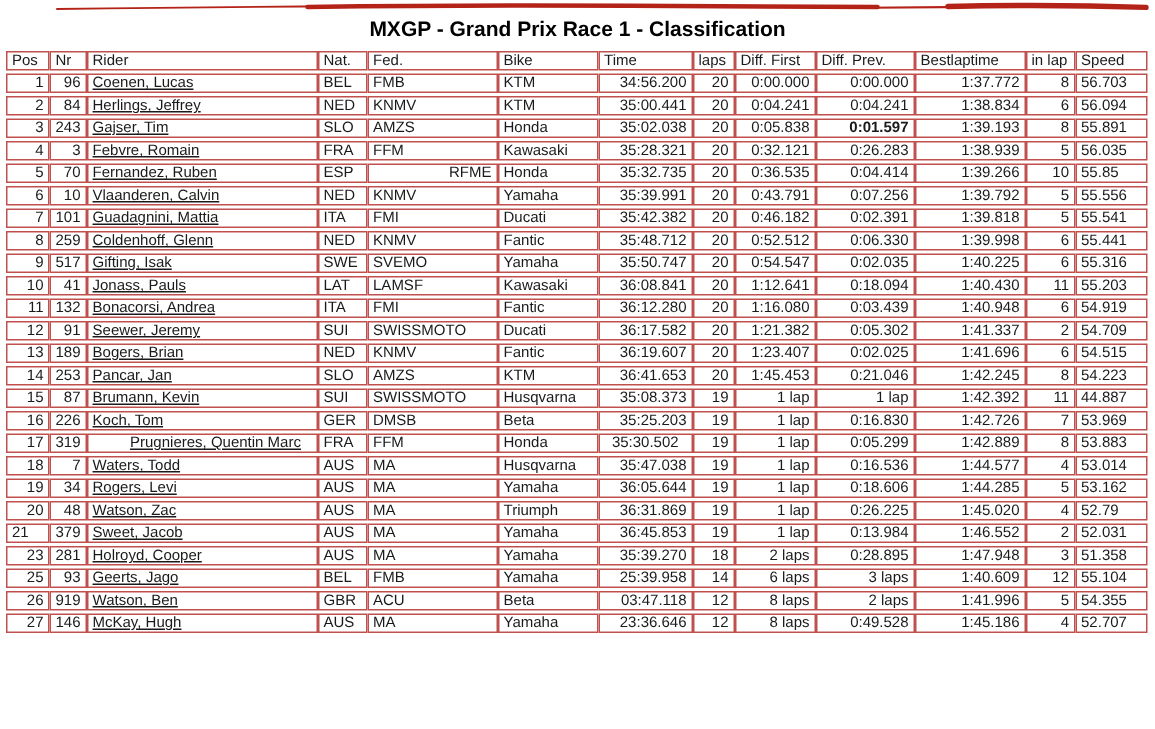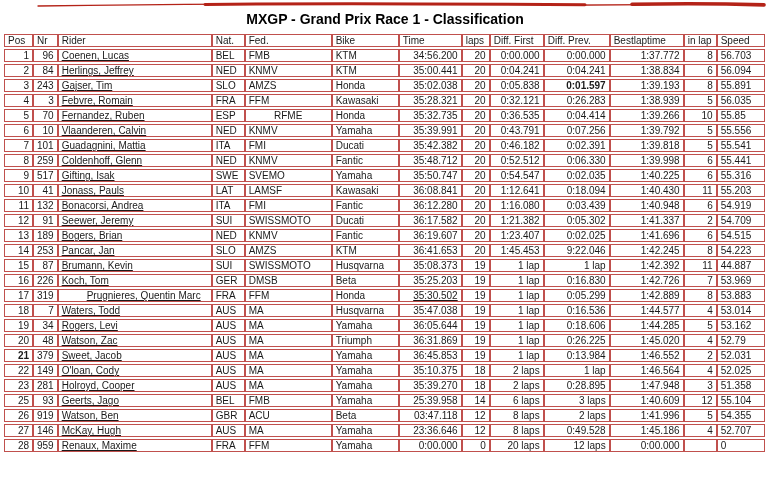--- a/index.html
+++ b/index.html
@@ -131,21 +131,21 @@
         <td style="text-align: right;">0:26.283</td>
         <td style="text-align: right;">1:38.939</td>
         <td style="text-align: right;">5</td>
         <td style="text-align: left;">56.035</td>
       </tr>
       <tr>
         <td style="text-align: right;">5</td>
         <td style="text-align: right;">70</td>
         <td style="text-align: left;"><span class="rider-link">Fernandez, Ruben</span></td>
         <td style="text-align: left;">ESP</td>
-        <td style="text-align: center;">RFME</td>
+        <td style="text-align: right;">RFME</td>
         <td style="text-align: left;">Honda</td>
         <td style="text-align: right;">35:32.735</td>
         <td style="text-align: right;">20</td>
         <td style="text-align: right;">0:36.535</td>
         <td style="text-align: right;">0:04.414</td>
         <td style="text-align: right;">1:39.266</td>
         <td style="text-align: right;">10</td>
         <td style="text-align: left; margin-left: 16px;">55.85</td>
       </tr>
       <tr>
@@ -271,21 +271,21 @@
       <tr>
         <td style="text-align: right;">14</td>
         <td style="text-align: right;">253</td>
         <td style="text-align: left;"><span class="rider-link">Pancar, Jan</span></td>
         <td style="text-align: left;">SLO</td>
         <td style="text-align: left;">AMZS</td>
         <td style="text-align: left;">KTM</td>
         <td style="text-align: right;">36:41.653</td>
         <td style="text-align: right;">20</td>
         <td style="text-align: right;">1:45.453</td>
-        <td style="text-align: right;">9:22.046</td>
+        <td style="text-align: right;">0:21.046</td>
         <td style="text-align: right;">1:42.245</td>
         <td style="text-align: right;">8</td>
         <td style="text-align: left;">54.223</td>
       </tr>
       <tr>
         <td style="text-align: right;">15</td>
         <td style="text-align: right;">87</td>
         <td style="text-align: left;"><span class="rider-link">Brumann, Kevin</span></td>
         <td style="text-align: left;">SUI</td>
         <td style="text-align: left;">SWISSMOTO</td>
@@ -313,21 +313,21 @@
         <td style="text-align: right;">7</td>
         <td style="text-align: left;">53.969</td>
       </tr>
       <tr>
         <td style="text-align: right;">17</td>
         <td style="text-align: right;">319</td>
         <td style="text-align: left; padding-left: 28px;"><span class="rider-link">Prugnieres, Quentin Marc</span></td>
         <td style="text-align: left;">FRA</td>
         <td style="text-align: left;">FFM</td>
         <td style="text-align: left;">Honda</td>
-        <td style="text-align: right; text-decoration: underline;">35:30.502</td>
+        <td style="text-align: center;">35:30.502</td>
         <td style="text-align: right;">19</td>
         <td style="text-align: right;">1 lap</td>
         <td style="text-align: right;">0:05.299</td>
         <td style="text-align: right;">1:42.889</td>
         <td style="text-align: right;">8</td>
         <td style="text-align: left;">53.883</td>
       </tr>
       <tr>
         <td style="text-align: right;">18</td>
         <td style="text-align: right;">7</td>
@@ -367,48 +367,33 @@
         <td style="text-align: left;">Triumph</td>
         <td style="text-align: right;">36:31.869</td>
         <td style="text-align: right;">19</td>
         <td style="text-align: right;">1 lap</td>
         <td style="text-align: right;">0:26.225</td>
         <td style="text-align: right;">1:45.020</td>
         <td style="text-align: right;">4</td>
         <td style="text-align: left;">52.79</td>
       </tr>
       <tr>
-        <td style="text-align: right; font-weight: bold;">21</td>
+        <td style="">21</td>
         <td style="text-align: right;">379</td>
         <td style="text-align: left;"><span class="rider-link">Sweet, Jacob</span></td>
         <td style="text-align: left;">AUS</td>
         <td style="text-align: left;">MA</td>
         <td style="text-align: left;">Yamaha</td>
         <td style="text-align: right;">36:45.853</td>
         <td style="text-align: right;">19</td>
         <td style="text-align: right;">1 lap</td>
         <td style="text-align: right;">0:13.984</td>
         <td style="text-align: right;">1:46.552</td>
         <td style="text-align: right;">2</td>
         <td style="text-align: left;">52.031</td>
-      </tr>
-      <tr>
-        <td style="text-align: right;">22</td>
-        <td style="text-align: right;">149</td>
-        <td style="text-align: left;"><span class="rider-link">O'loan, Cody</span></td>
-        <td style="text-align: left;">AUS</td>
-        <td style="text-align: left;">MA</td>
-        <td style="text-align: left;">Yamaha</td>
-        <td style="text-align: right;">35:10.375</td>
-        <td style="text-align: right;">18</td>
-        <td style="text-align: right;">2 laps</td>
-        <td style="text-align: right;">1 lap</td>
-        <td style="text-align: right;">1:46.564</td>
-        <td style="text-align: right;">4</td>
-        <td style="text-align: left;">52.025</td>
       </tr>
       <tr>
         <td style="text-align: right;">23</td>
         <td style="text-align: right;">281</td>
         <td style="text-align: left;"><span class="rider-link">Holroyd, Cooper</span></td>
         <td style="text-align: left;">AUS</td>
         <td style="text-align: left;">MA</td>
         <td style="text-align: left;">Yamaha</td>
         <td style="text-align: right;">35:39.270</td>
         <td style="text-align: right;">18</td>
@@ -456,29 +441,14 @@
         <td style="text-align: left;">MA</td>
         <td style="text-align: left;">Yamaha</td>
         <td style="text-align: right;">23:36.646</td>
         <td style="text-align: right;">12</td>
         <td style="text-align: right;">8 laps</td>
         <td style="text-align: right;">0:49.528</td>
         <td style="text-align: right;">1:45.186</td>
         <td style="text-align: right;">4</td>
         <td style="text-align: left;">52.707</td>
       </tr>
-      <tr>
-        <td style="text-align: right;">28</td>
-        <td style="text-align: right;">959</td>
-        <td style="text-align: left;"><span class="rider-link">Renaux, Maxime</span></td>
-        <td style="text-align: left;">FRA</td>
-        <td style="text-align: left;">FFM</td>
-        <td style="text-align: left;">Yamaha</td>
-        <td style="text-align: right;">0:00.000</td>
-        <td style="text-align: right;">0</td>
-        <td style="text-align: right;">20 laps</td>
-        <td style="text-align: right;">12 laps</td>
-        <td style="text-align: right;">0:00.000</td>
-        <td style="text-align: right;"></td>
-        <td style="text-align: left;">0</td>
-      </tr>
     </tbody>
 </table>
 
 </body></html>

